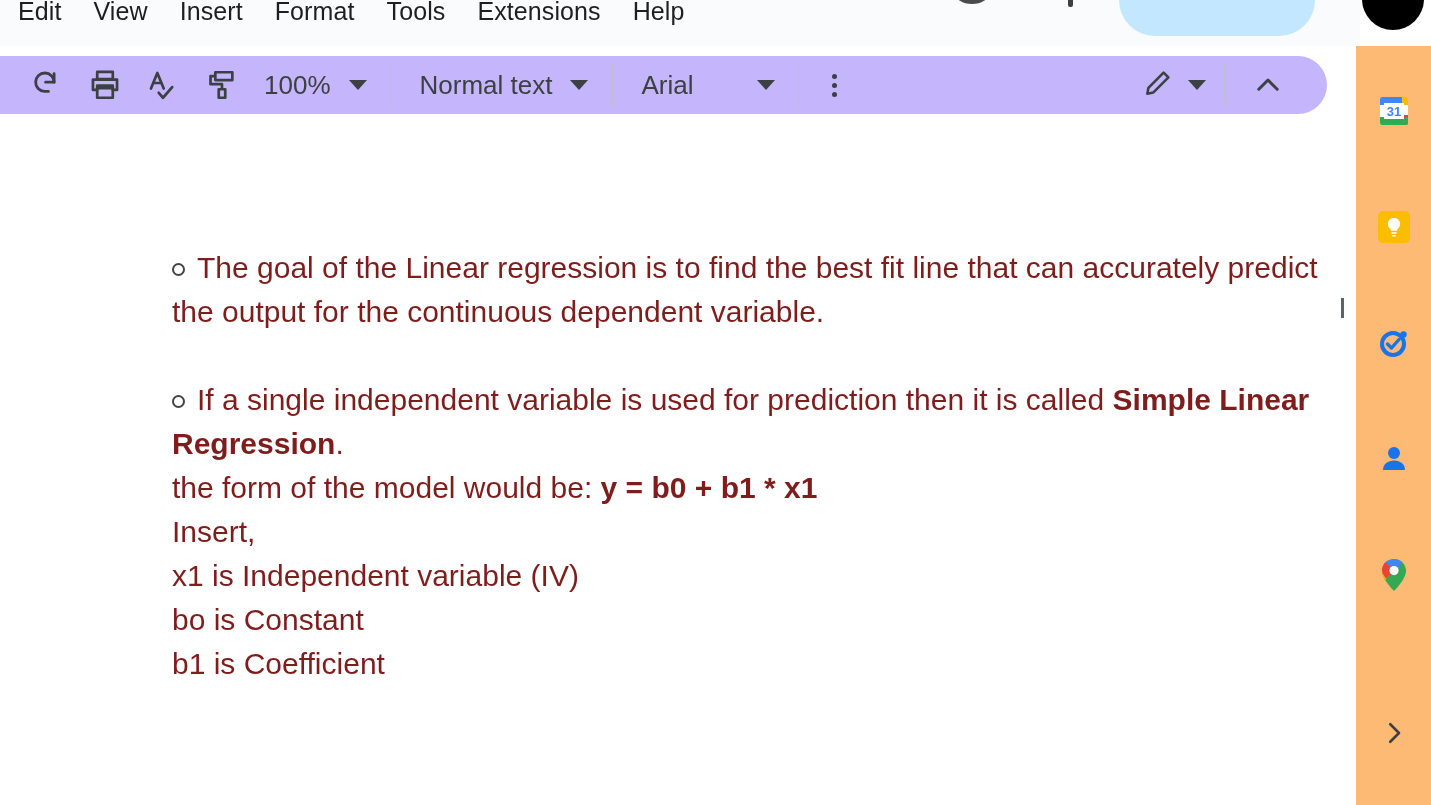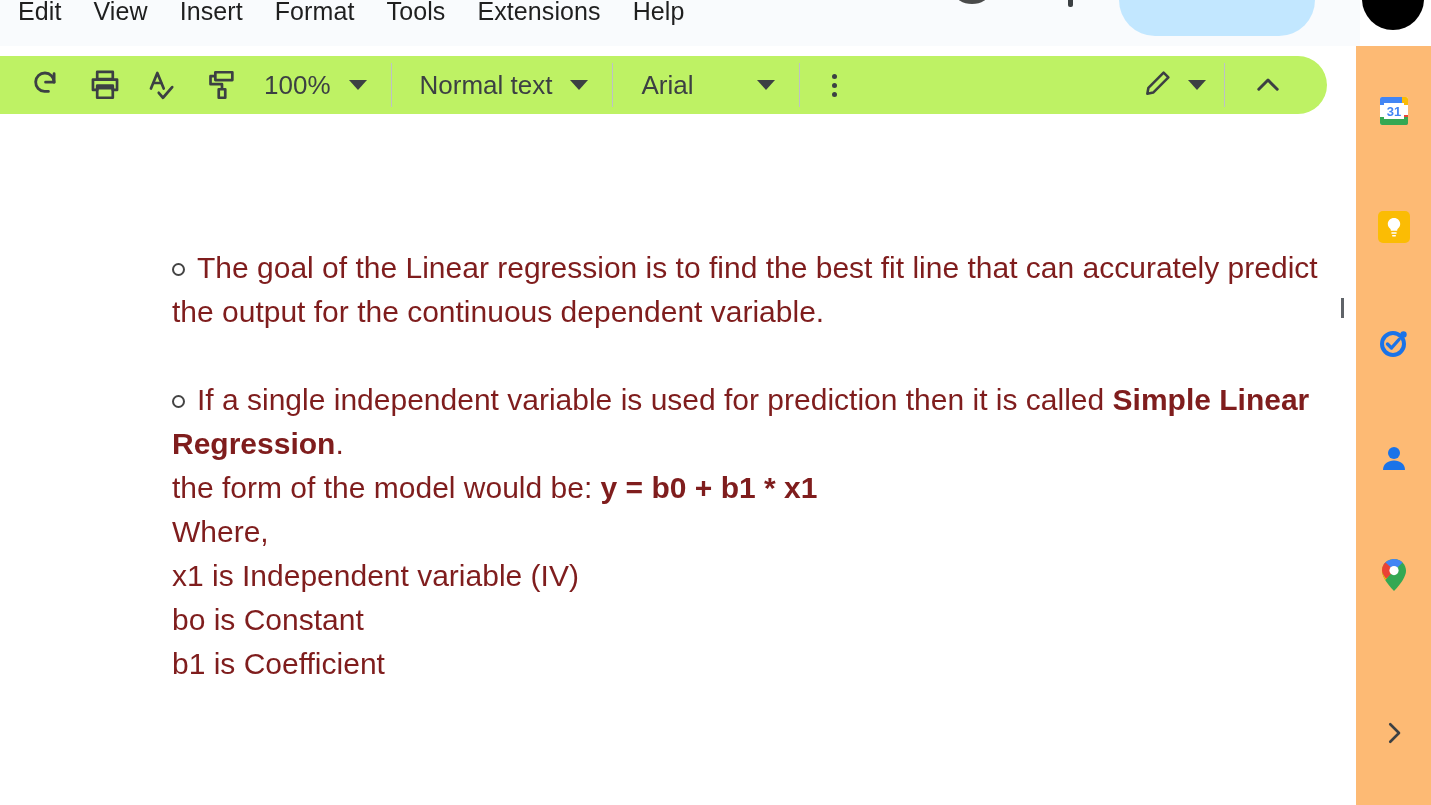--- a/index.html
+++ b/index.html
@@ -79,21 +79,21 @@
     border-radius: 2px;
     background: #3c4043;
   }
 
   
   .toolbar {
     position: absolute;
     left: 0; top: 56px;
     width: 1327px;
     height: 58px;
-    background: #bef264;
+    background: #c4b5fd;
     border-radius: 0 44px 44px 0;
     display: flex;
     align-items: center;
     padding-left: 18px;
   }
   .tb-btn {
     width: 58px;
     height: 58px;
     border-radius: 50%;
     display: flex;
@@ -347,21 +347,21 @@
         <div class="gap"></div>
 
         <div class="doc-line wrap bullet-para">
           <span class="hollow-bullet"></span><span>If a single independent variable is used for prediction then it is called </span><span class="b">Simple Linear Regression</span><span>.</span>
         </div>
 
         <div class="doc-line">
           <span>the form of the model would be: </span><span class="b">y = b0 + b1 * x1</span>
         </div>
 
-        <div class="doc-line">Where,</div>
+        <div class="doc-line">Insert,</div>
         <div class="doc-line">x1 is Independent variable (IV)</div>
         <div class="doc-line">bo is Constant</div>
         <div class="doc-line">b1 is Coefficient</div>
 
       </div>
 
     </div>
 
     <div class="text-cursor"></div>
 

